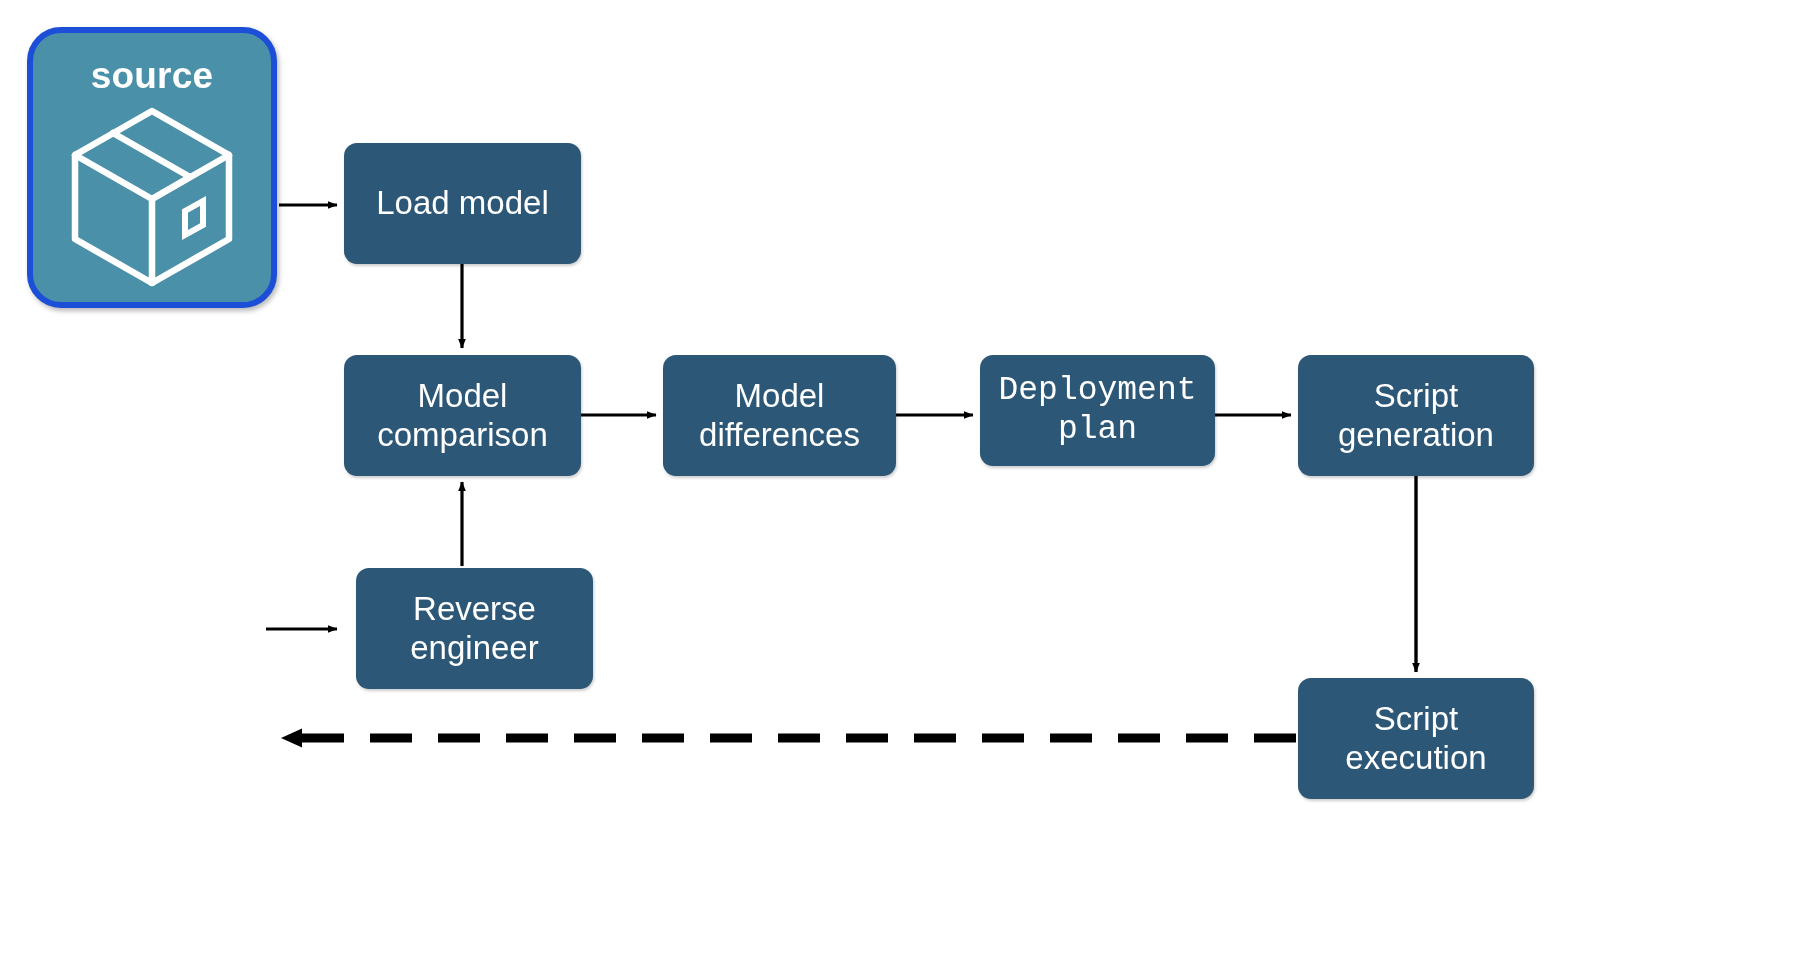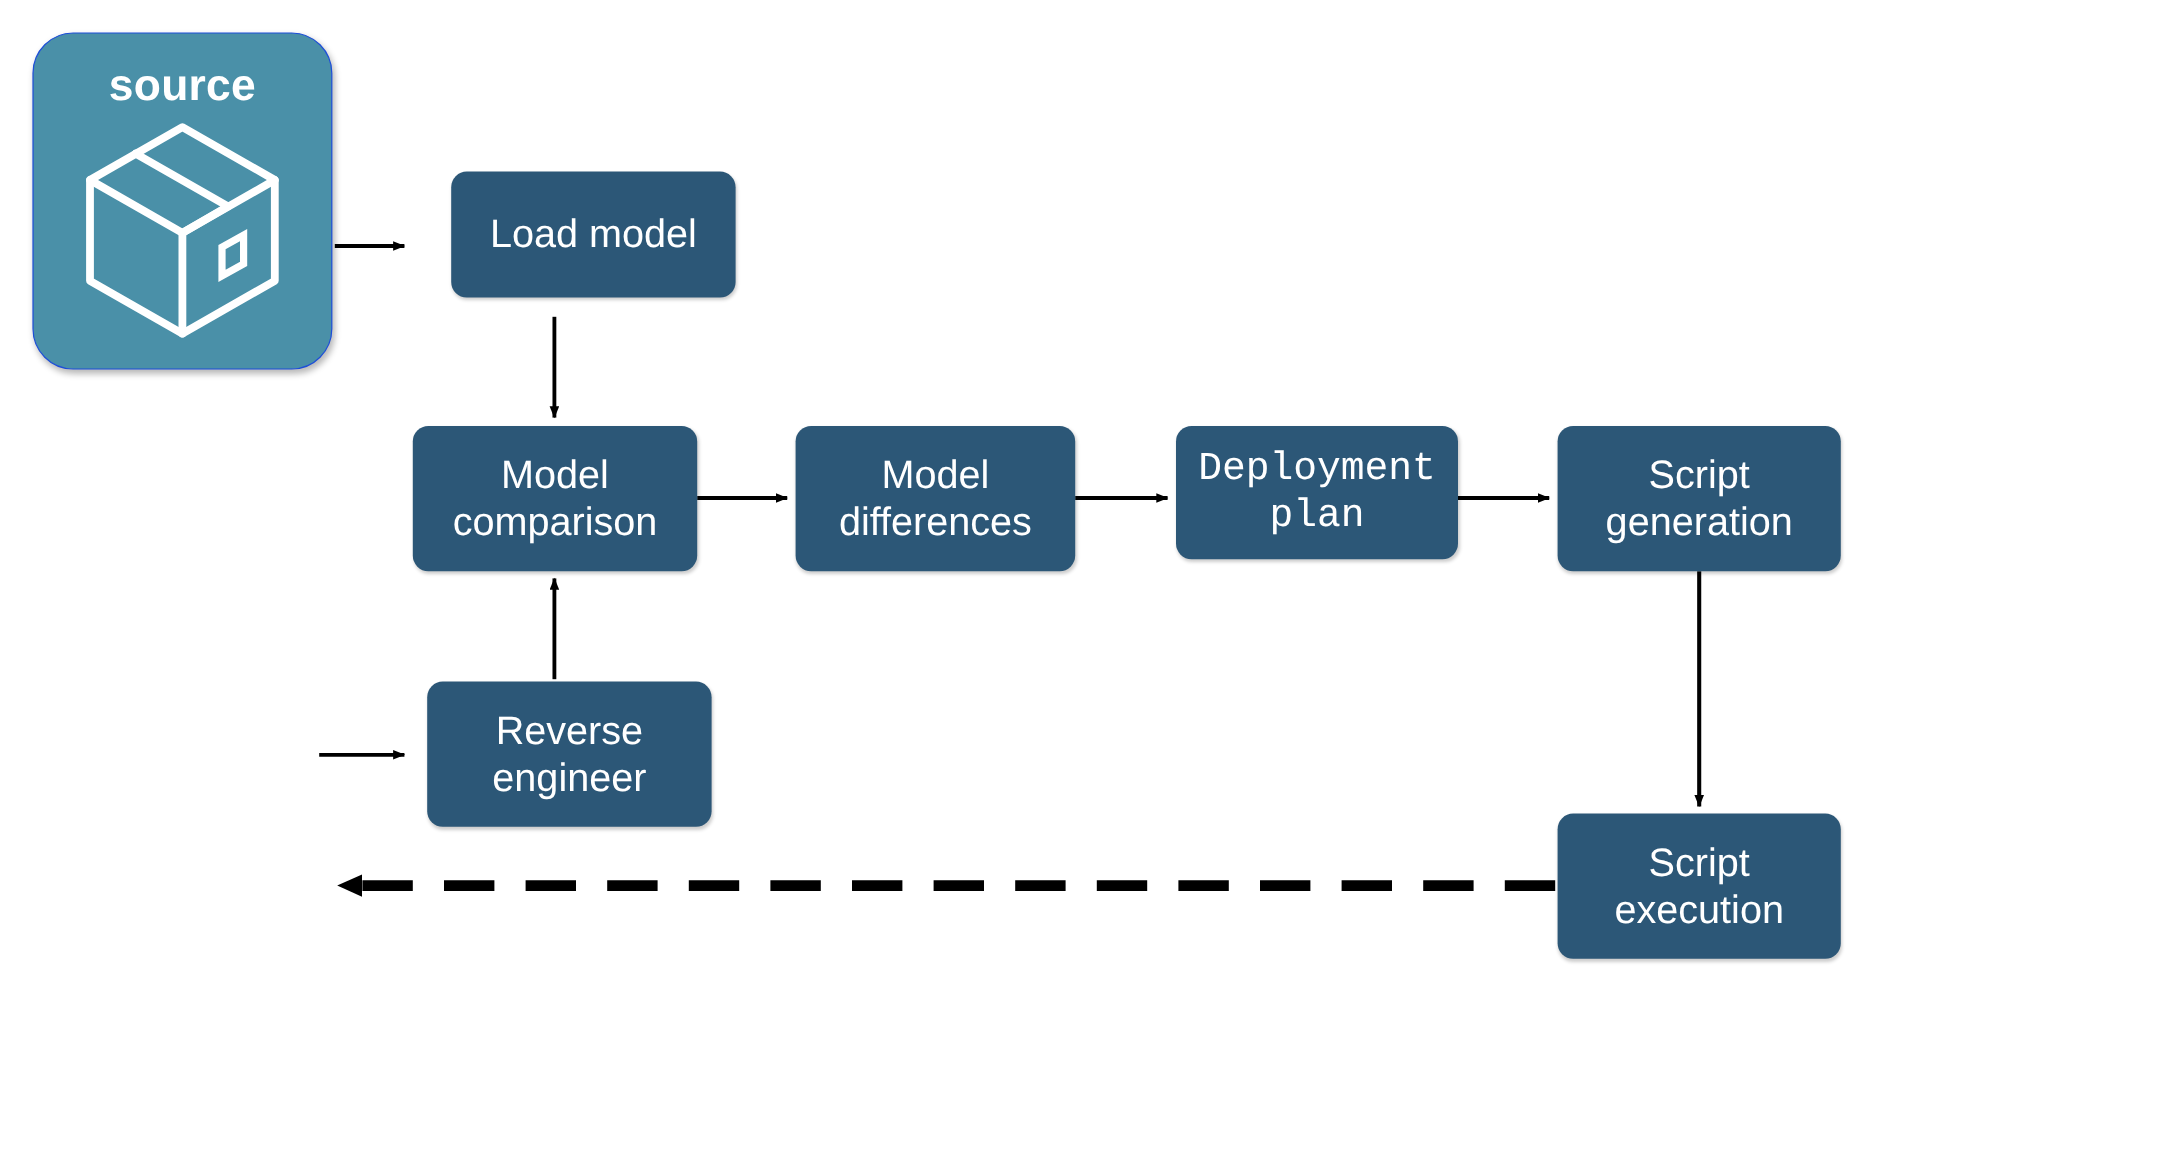--- a/index.html
+++ b/index.html
@@ -9,21 +9,21 @@
     font-family:"Liberation Sans", sans-serif;
     overflow:hidden;
     position:relative;
   }
   #canvas{position:absolute;left:0;top:0;width:1800px;height:959px;}
 
   
   .endpoint{
     position:absolute;
     background:#4A90A8;
-    border:1px solid #1d4ed8;
+    border:6px solid #1d4ed8;
     border-radius:34px;
     box-shadow:2px 3px 5px rgba(0,0,0,.28);
     display:flex;
     flex-direction:column;
     align-items:center;
     box-sizing:border-box;
   }
   .endpoint-label{
     color:#ffffff;
     font-weight:bold;
@@ -125,21 +125,21 @@
           <path d="M46 27 L123 71"></path>
           <path d="M85 93 L123 71"></path>
         </g>
 
         <path d="M118 105 L136 95 L136 119 L118 129 Z" fill="none" stroke="#ffffff" stroke-width="6"></path>
       </svg>
     </span>
   </div>
 
 
-  <div class="pbox" style="left:344px;top:143px;width:237px;height:105px;margin-left:32px;">
+  <div class="pbox" style="left:344px;top:143px;width:237px;height:121px;">
     <span class="pbox-label">Load model</span>
   </div>
 
   <div class="pbox" style="left:344px;top:355px;width:237px;height:121px;">
     <span class="pbox-label">Model
 comparison</span>
   </div>
 
   <div class="pbox" style="left:663px;top:355px;width:233px;height:121px;">
     <span class="pbox-label">Model

